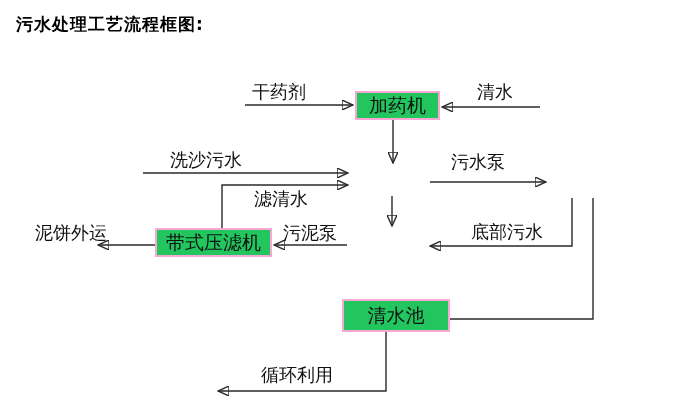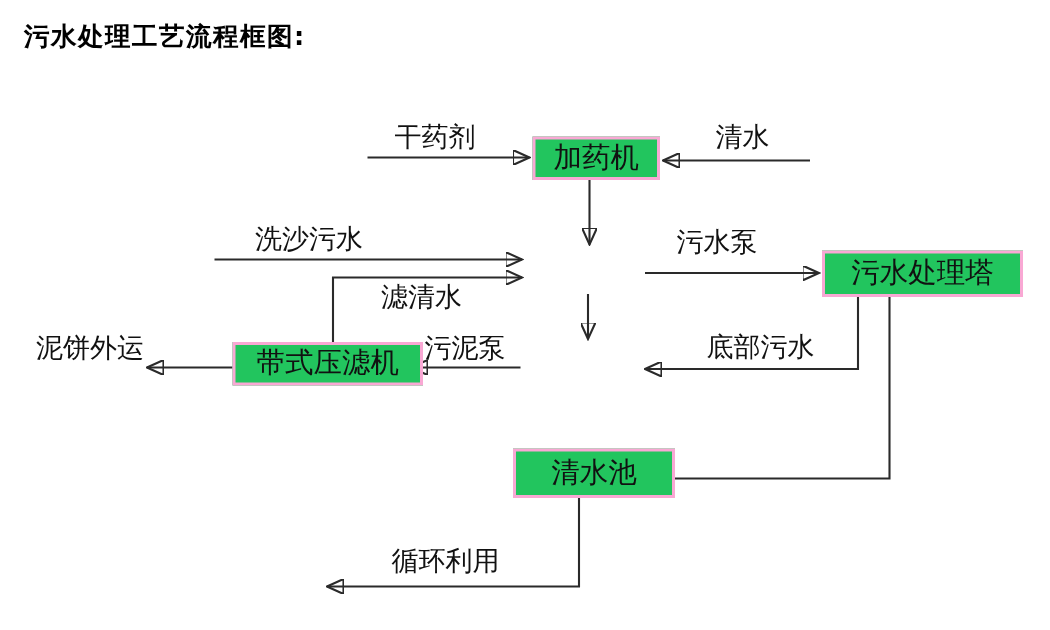--- a/index.html
+++ b/index.html
@@ -75,27 +75,26 @@
     <path d="M572,198 V246 H430" marker-end="url(#ah)"></path>
     <path d="M347,245 H274" marker-end="url(#ah)"></path>
     <path d="M155,245 H98" marker-end="url(#ah)"></path>
     <path d="M593,198 V319 H434" marker-end="url(#ah)"></path>
     <path d="M386,332 V391 H218" marker-end="url(#ah)"></path>
   </svg>
 
   <div class="title">污水处理工艺流程框图:</div>
 
   <div class="node" style="left:355px; top:91px;  width:85px;  height:29px;">加药机</div>
-  <div class="node" style="left:548px; top:167px; width:134px; height:31px;">污水处理塔</div>
-  <div class="node" style="left:155px; top:228px; width:127px; height:29px;text-align:right;">带式压滤机</div>
+  <div class="node" style="left:155px; top:228px; width:117px; height:29px;text-align:right;">带式压滤机</div>
   <div class="node" style="left:342px; top:299px; width:108px;  height:33px;">清水池</div>
 
-  <span class="lbl" style="left:252px; top:82px;margin-left:11px;">干药剂</span>
+  <span class="lbl" style="left:252px; top:82px;">干药剂</span>
   <span class="lbl" style="left:477px; top:82px;">清水</span>
   <span class="lbl" style="left:170px; top:150px;">洗沙污水</span>
   <span class="lbl" style="left:254px; top:189px;">滤清水</span>
   <span class="lbl" style="left:451px; top:152px;">污水泵</span>
   <span class="lbl" style="left:283px; top:223px;">污泥泵</span>
   <span class="lbl" style="left:471px; top:222px;">底部污水</span>
-  <span class="lbl" style="left:24px; top:223px;text-align:right;">泥饼外运</span>
+  <span class="lbl" style="left:35px; top:223px;text-align:right;">泥饼外运</span>
   <span class="lbl" style="left:261px; top:365px;">循环利用</span>
 
 </div>
 
 </body></html>

